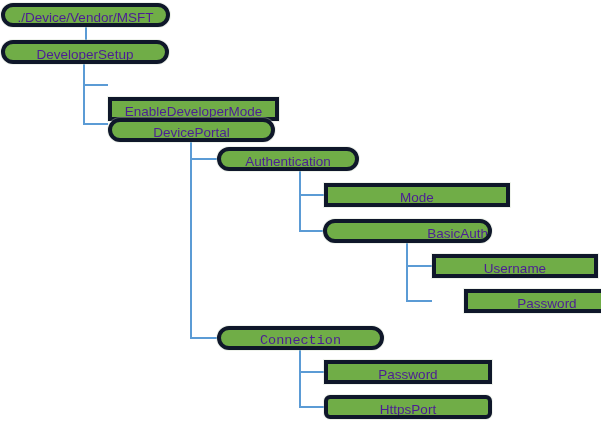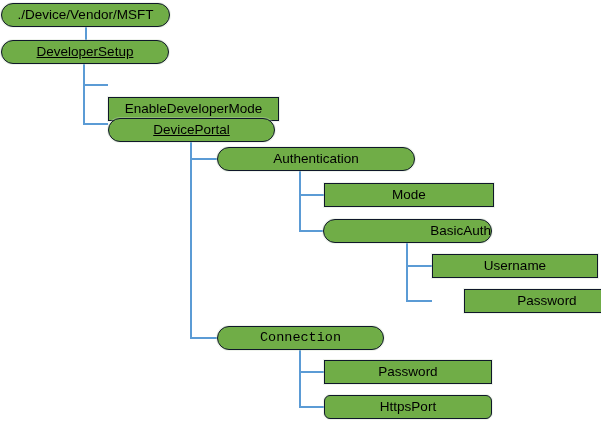--- a/index.html
+++ b/index.html
@@ -25,38 +25,38 @@
     stroke: #5B9BD5;
     stroke-width: 2;
     fill: none;
   }
   .node {
     position: absolute;
     height: 24px;
     line-height: 22px;
     box-sizing: border-box;
     text-align: center;
-    color: #000000;
+    color: #4c1d95;
     font-size: 13.5px;
     background: #70AD47;
-    border: 1px solid #0f172a;
+    border: 4px solid #0f172a;
     box-shadow: 0 0 0 1px rgba(210, 220, 200, 0.35);
     white-space: nowrap;
     overflow: hidden;
   }
   .pill { border-radius: 12px; }
   .leaf { border-radius: 0; }
 
   
   .n0  { left: 1px;   top: 3px;   width: 169px; }
   .n1  { left: 1px;   top: 40px;  width: 168px; text-decoration: underline; }
   .n2  { left: 108px; top: 73px;  width: 171px; margin-top: 24px; }
   .n3  { left: 108px; top: 118px; width: 167px; text-decoration: underline; }
-  .n4  { left: 217px; top: 147px; width: 198px; }
-  .n5  { left: 324px; top: 183px; width: 170px; }
+  .n4  { left: 217px; top: 147px; width: 142px; }
+  .n5  { left: 324px; top: 183px; width: 186px; }
   .n6  { left: 323px; top: 219px; width: 169px; text-align: right; }
   .n7  { left: 432px; top: 254px; width: 166px; text-align: center; }
   .n8  { left: 432px; top: 289px; width: 166px; margin-left: 32px; }
   .n9  { left: 217px; top: 326px; width: 167px; font-family: Liberation Mono, monospace; }
   .n10 { left: 324px; top: 360px; width: 168px; }
   .n11 { left: 324px; top: 395px; width: 168px; border-radius: 6px; }
 </style>
 </head>
 <body>
 

